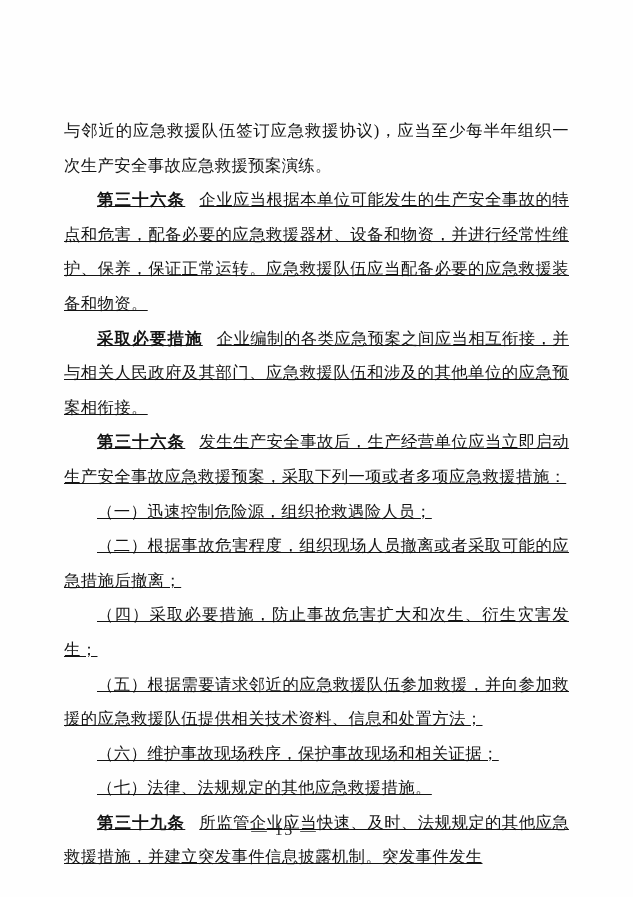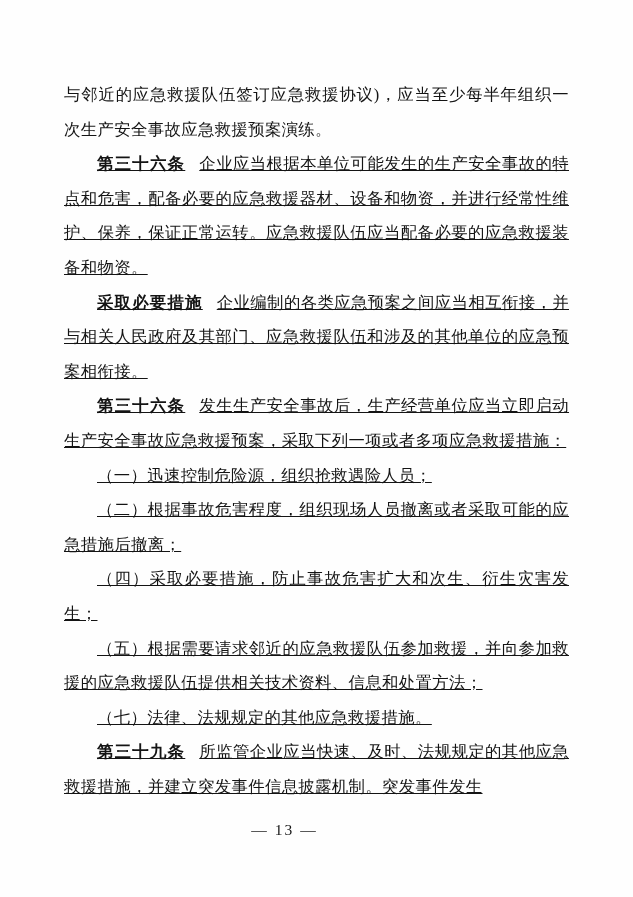--- a/index.html
+++ b/index.html
@@ -22,20 +22,21 @@
     padding: 78px 64px 0 64px;
   }
   .body-text {
     font-family: "Liberation Serif", serif;
     font-size: 16.4px;
     line-height: 34.6px;
     color: #141414;
     text-align: justify;
     text-justify: inter-ideograph;
     letter-spacing: 0.35px;
+    margin-top: 36px;
   }
   .para {
     margin: 0;
     padding: 0;
     text-indent: 0;
   }
   .para.indent {
     text-indent: 33px;
     text-decoration: underline;
   }
@@ -98,20 +99,23 @@
 
 
     <p class="para indent">
       <span>（四）采取必要措施，防止事故危害扩大和次生、衍生灾害发生；</span>
     </p>
 
     <p class="para indent">
       <span>（五）根据需要请求邻近的应急救援队伍参加救援，并向参加救援的应急救援队伍提供相关技术资料、信息和处置方法；</span>
     </p>
 
+    <p class="para indent">
+      <span>（六）维护事故现场秩序，保护事故现场和相关证据；</span>
+    </p>
 
     <p class="para indent">
       <span>（七）法律、法规规定的其他应急救援措施。</span>
     </p>
 
     <p class="para indent">
       <span class="article-label">第三十九条</span><span class="gap"></span><span>所监管企业应当快速、及时、法规规定的其他应急救援措施，并建立突发事件信息披露机制。突发事件发生</span>
     </p>
 
   </div>

